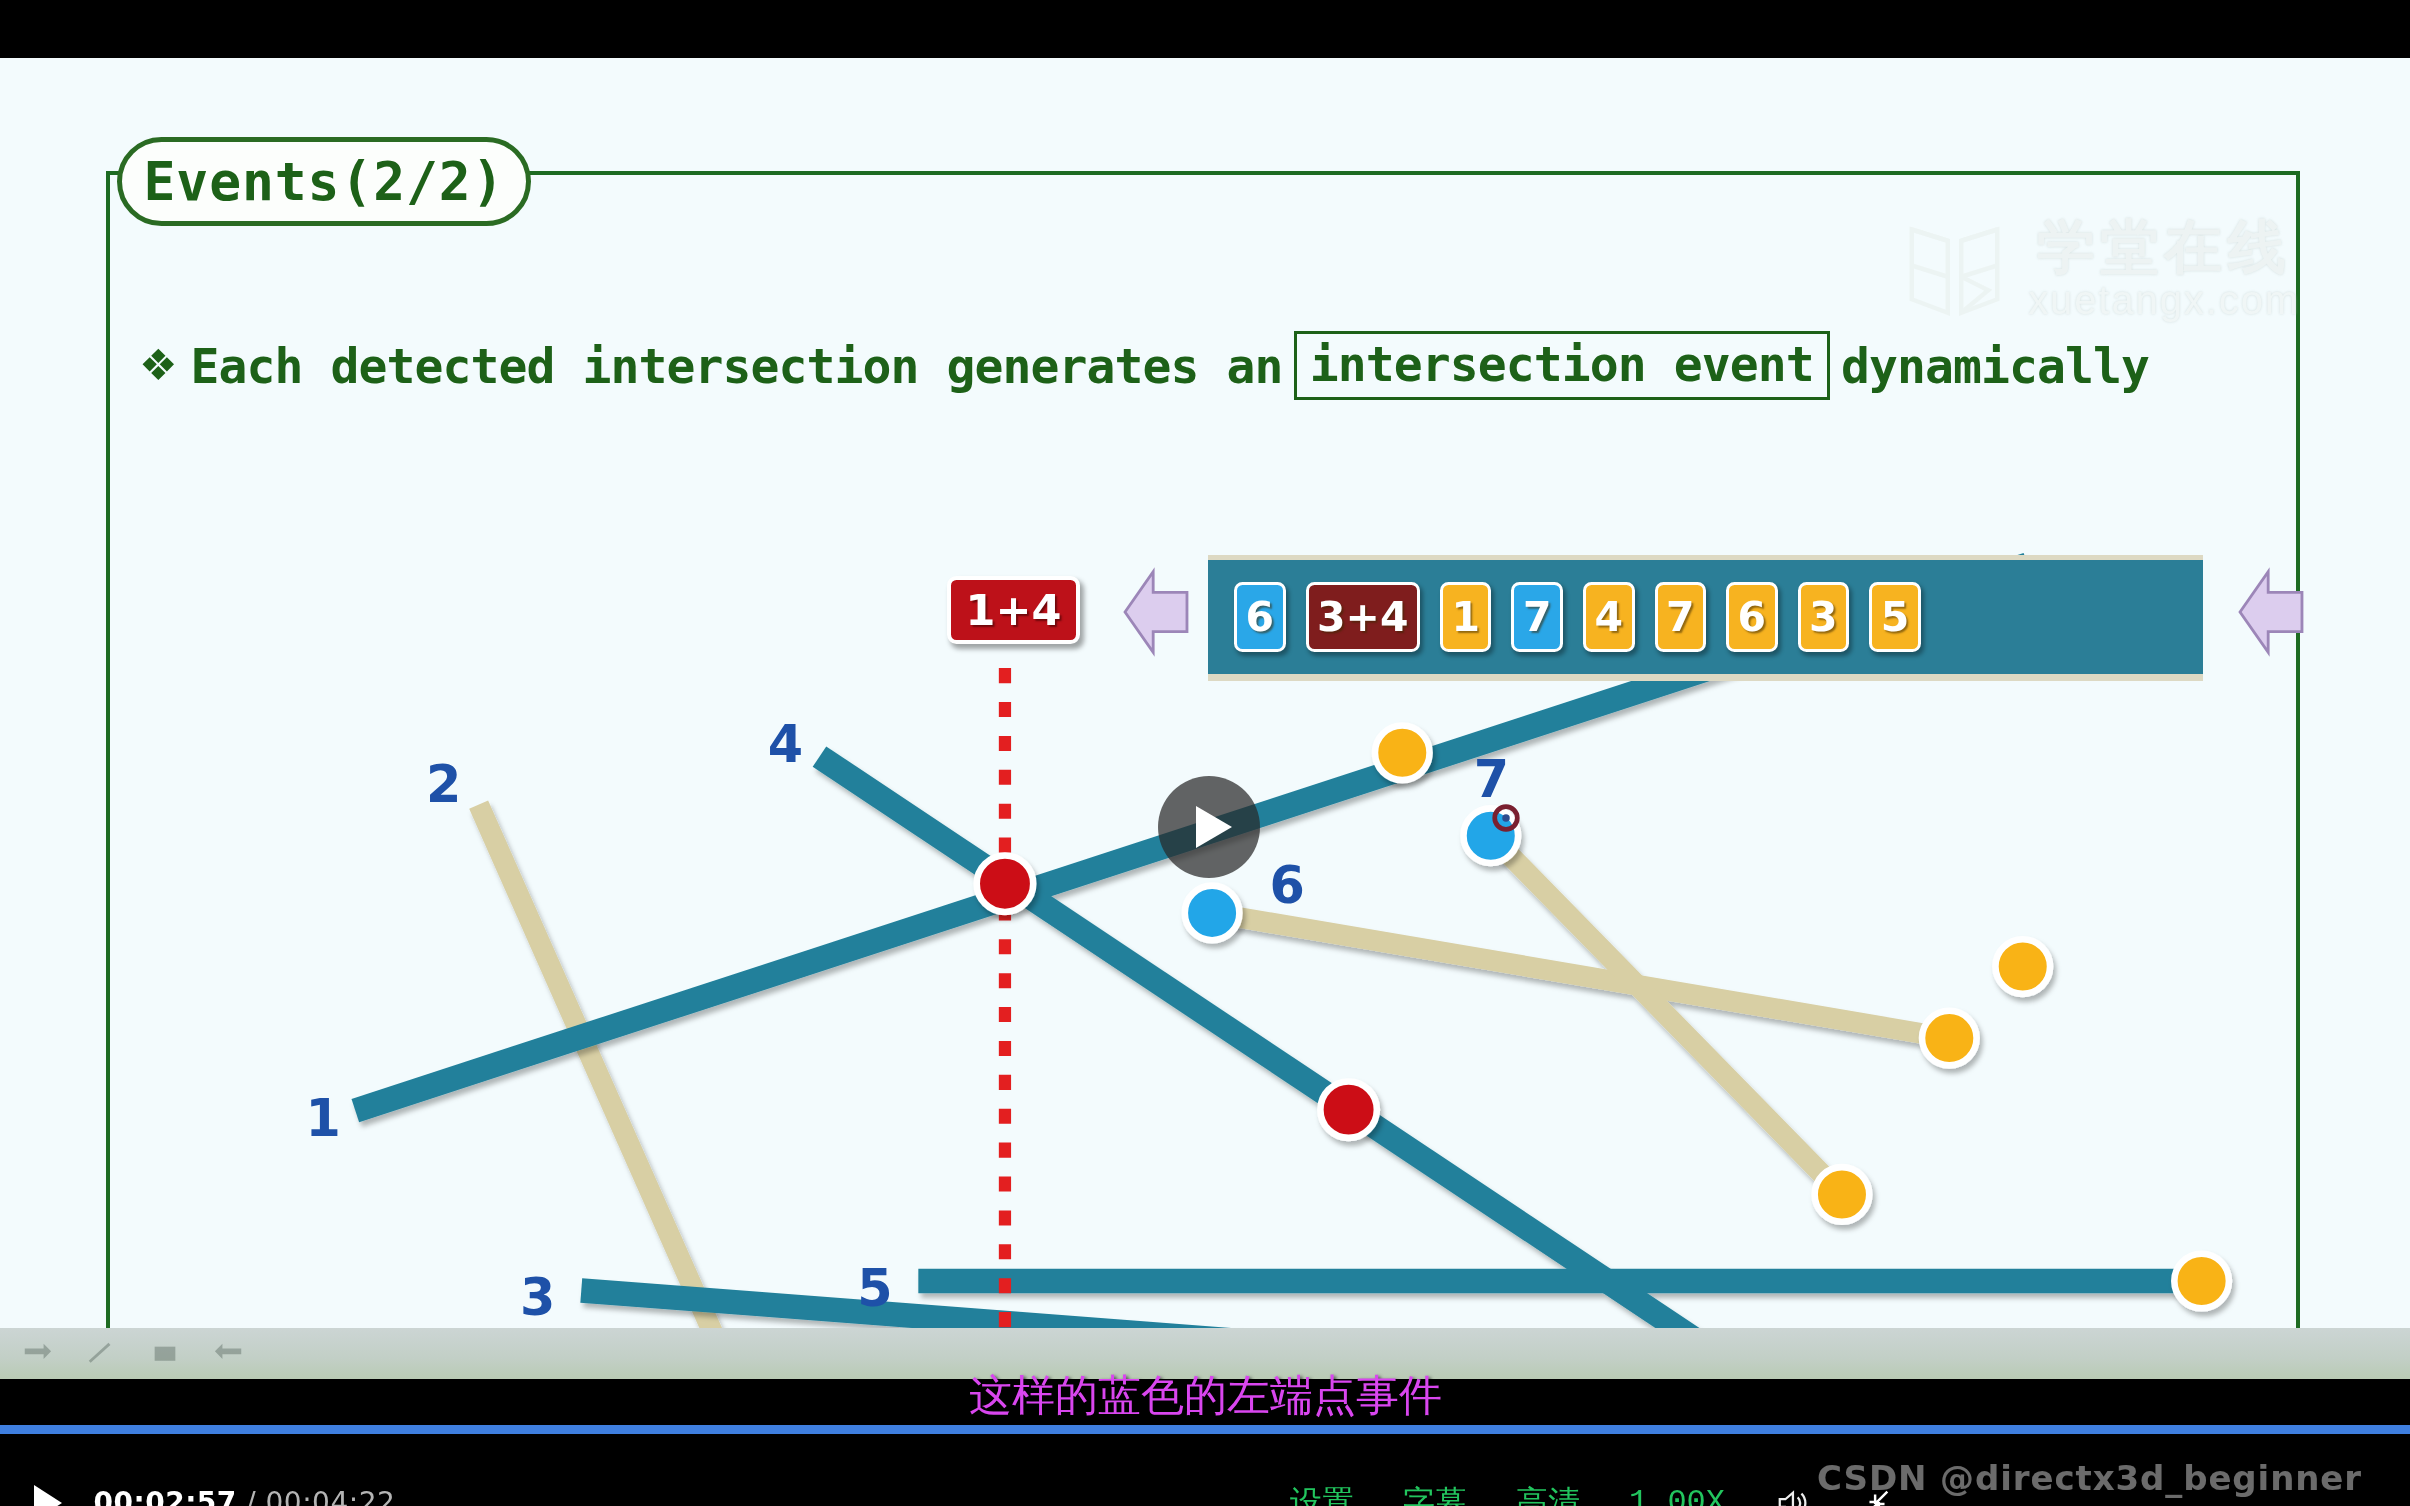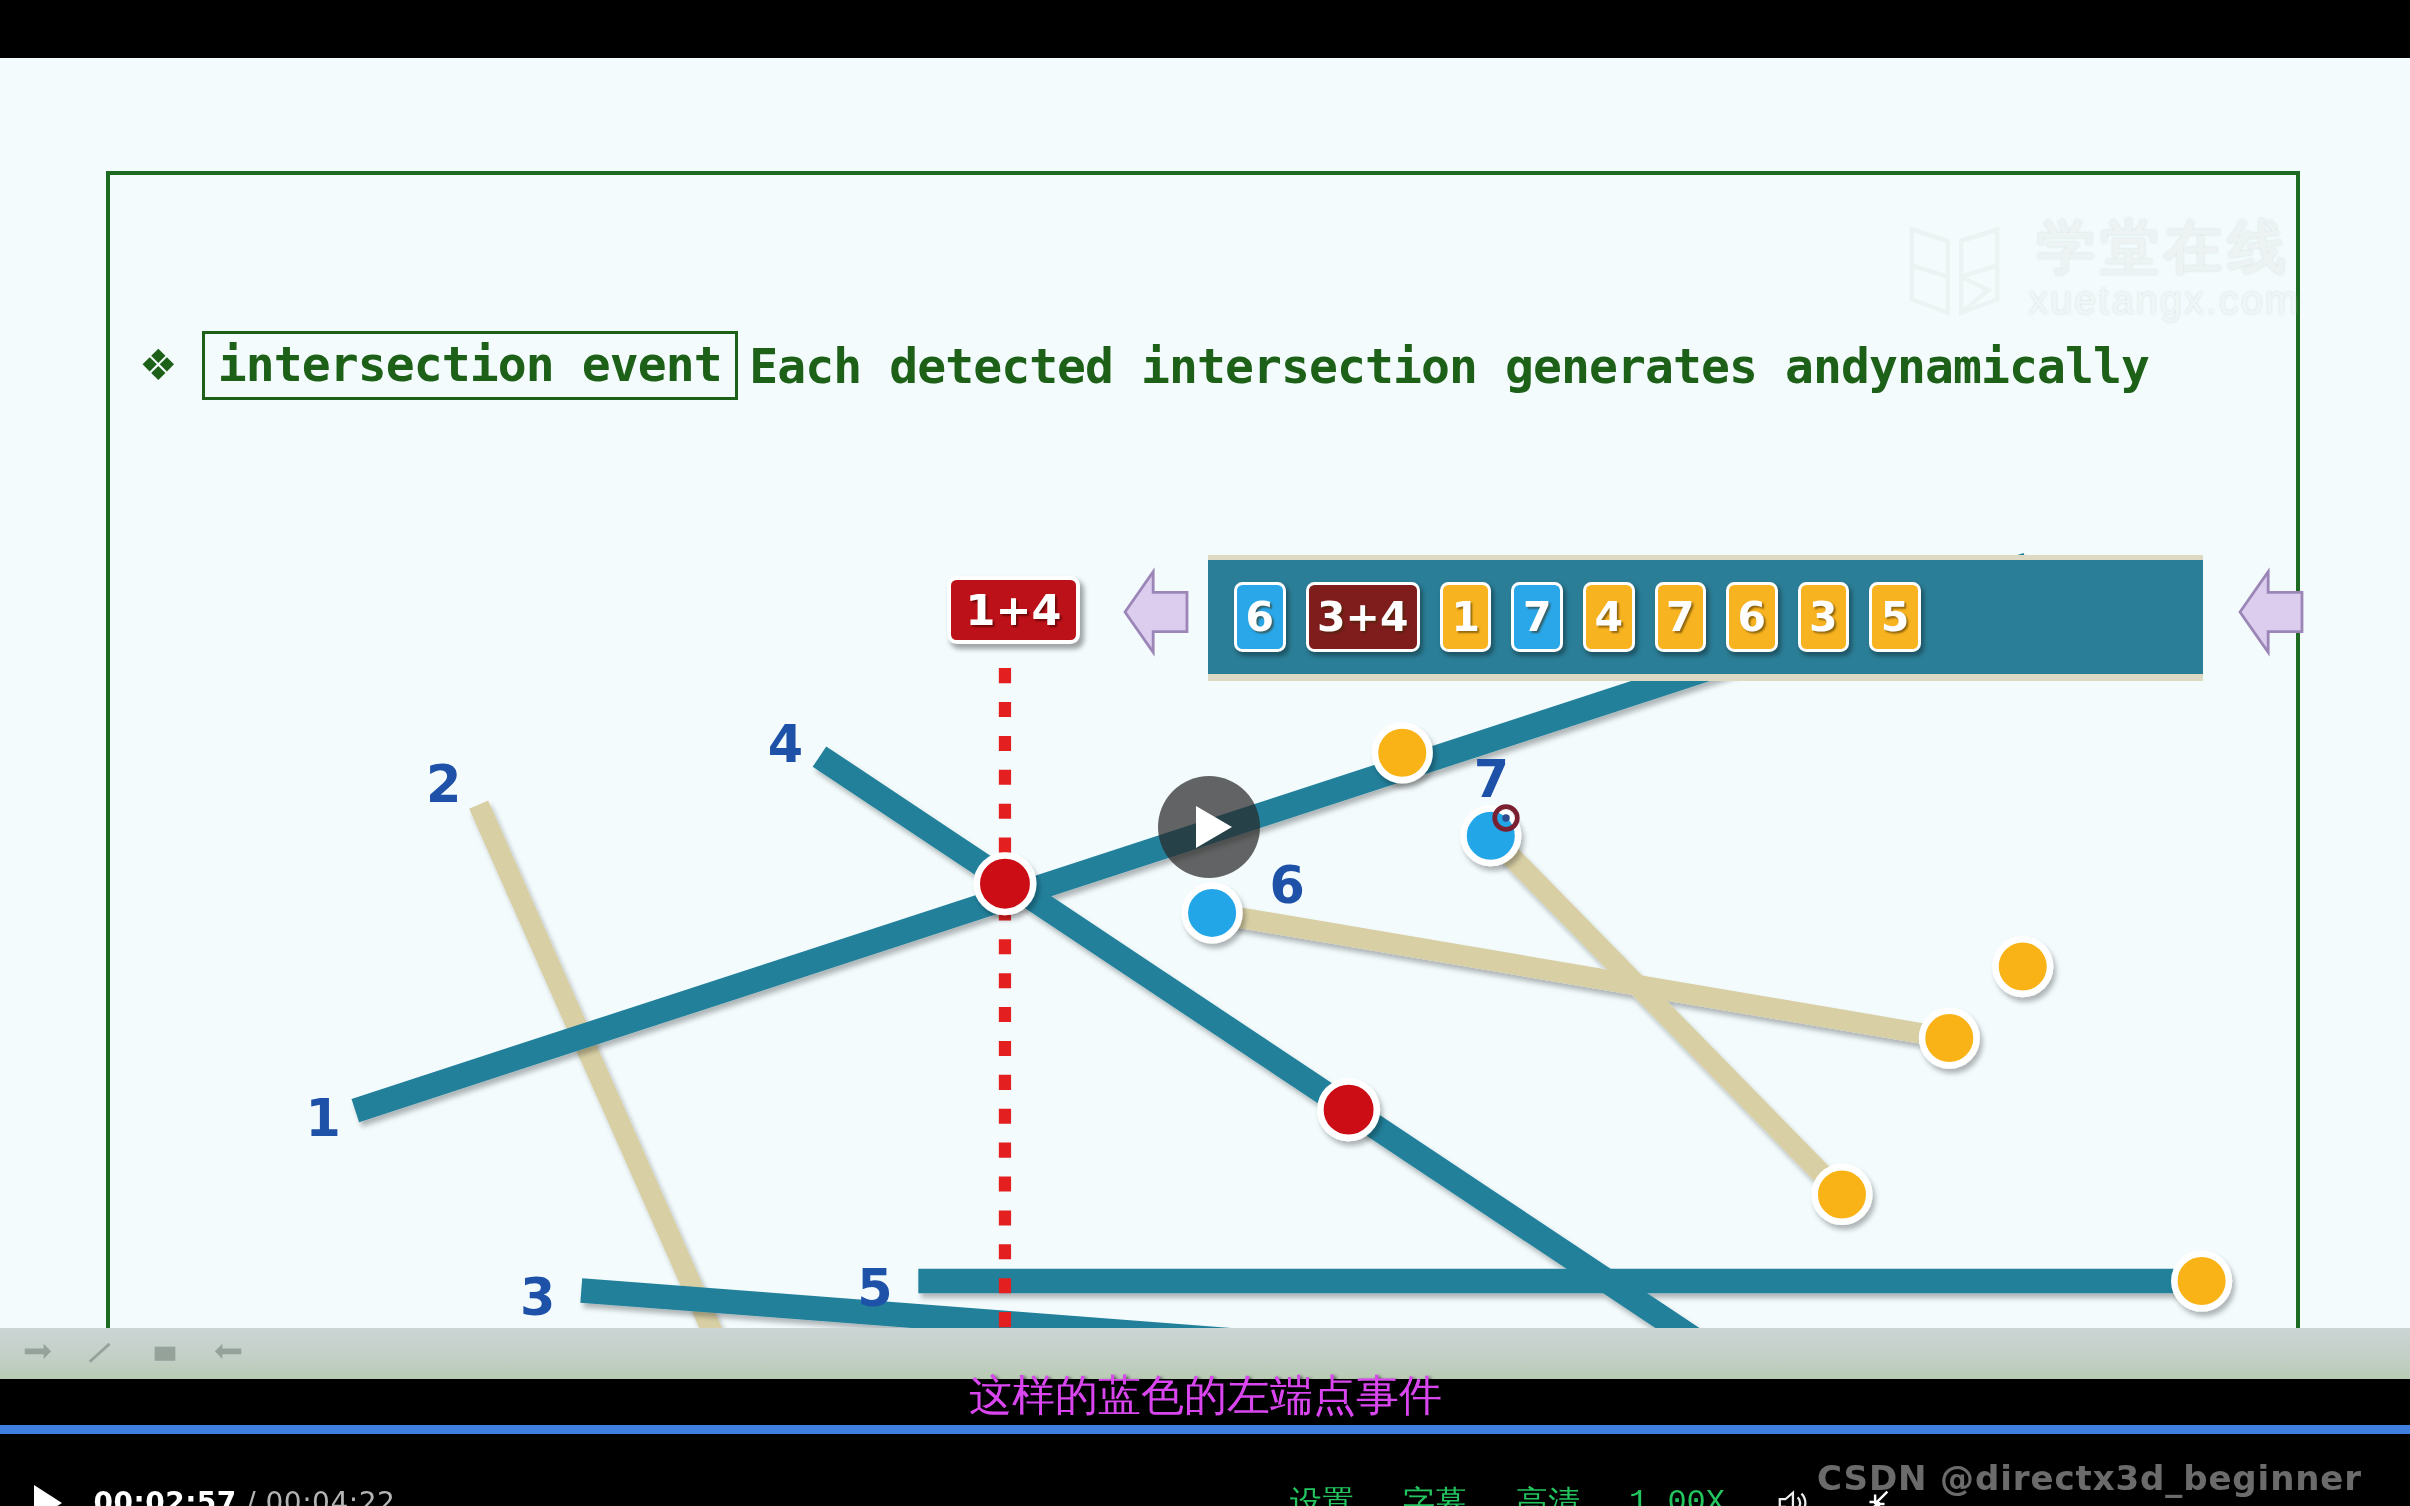--- a/index.html
+++ b/index.html
@@ -146,25 +146,28 @@
           <path d="M88 12 L56 22 M88 44 L56 54"></path>
           <path d="M56 54 L80 66 L56 86"></path>
         </g>
       </svg>
       <div class="wordmark">
         <div class="cn">学堂在线</div>
         <div class="en">xuetangx.com</div>
       </div>
     </div>
 
+    <div id="title-pill">
+      <span>Events(2/2)</span>
+    </div>
 
     <div id="bullet-line">
       <span class="bullet-glyph">❖</span>
+      <span class="btxt">Each detected intersection generates an</span>
       <span class="btxt" id="boxed-term">intersection event</span>
-      <span class="btxt">Each detected intersection generates an</span>
       <span class="btxt">dynamically</span>
     </div>
 
     <svg id="diagram" viewBox="0 0 2560 1402">
       <defs>
         <filter id="dropsh" x="-50%" y="-50%" width="200%" height="200%">
           <feDropShadow dx="3" dy="5" stdDeviation="3" flood-color="#000" flood-opacity="0.28"></feDropShadow>
         </filter>
       </defs>
 

